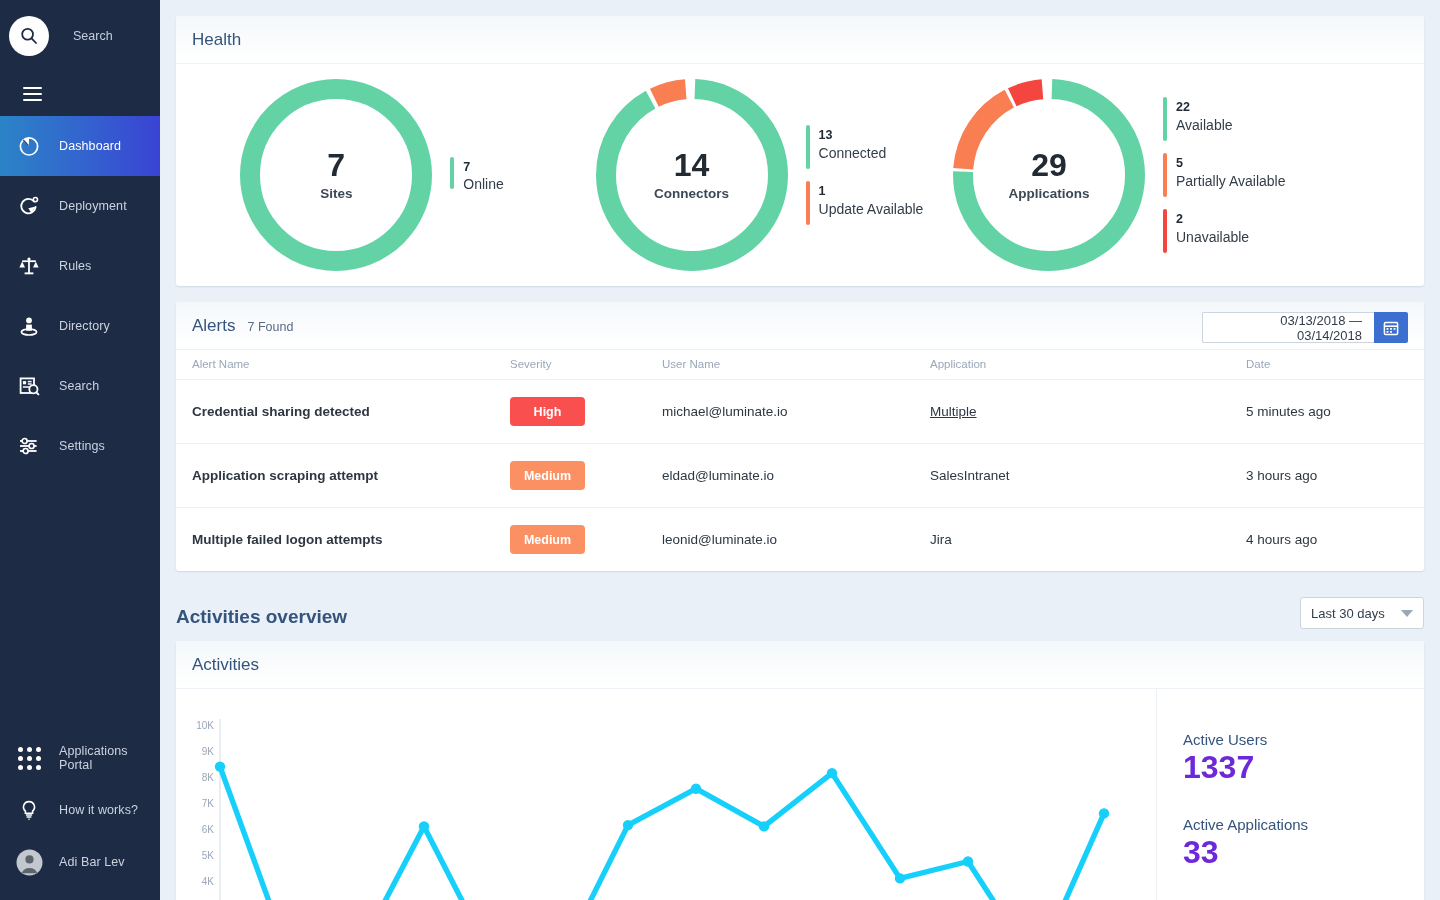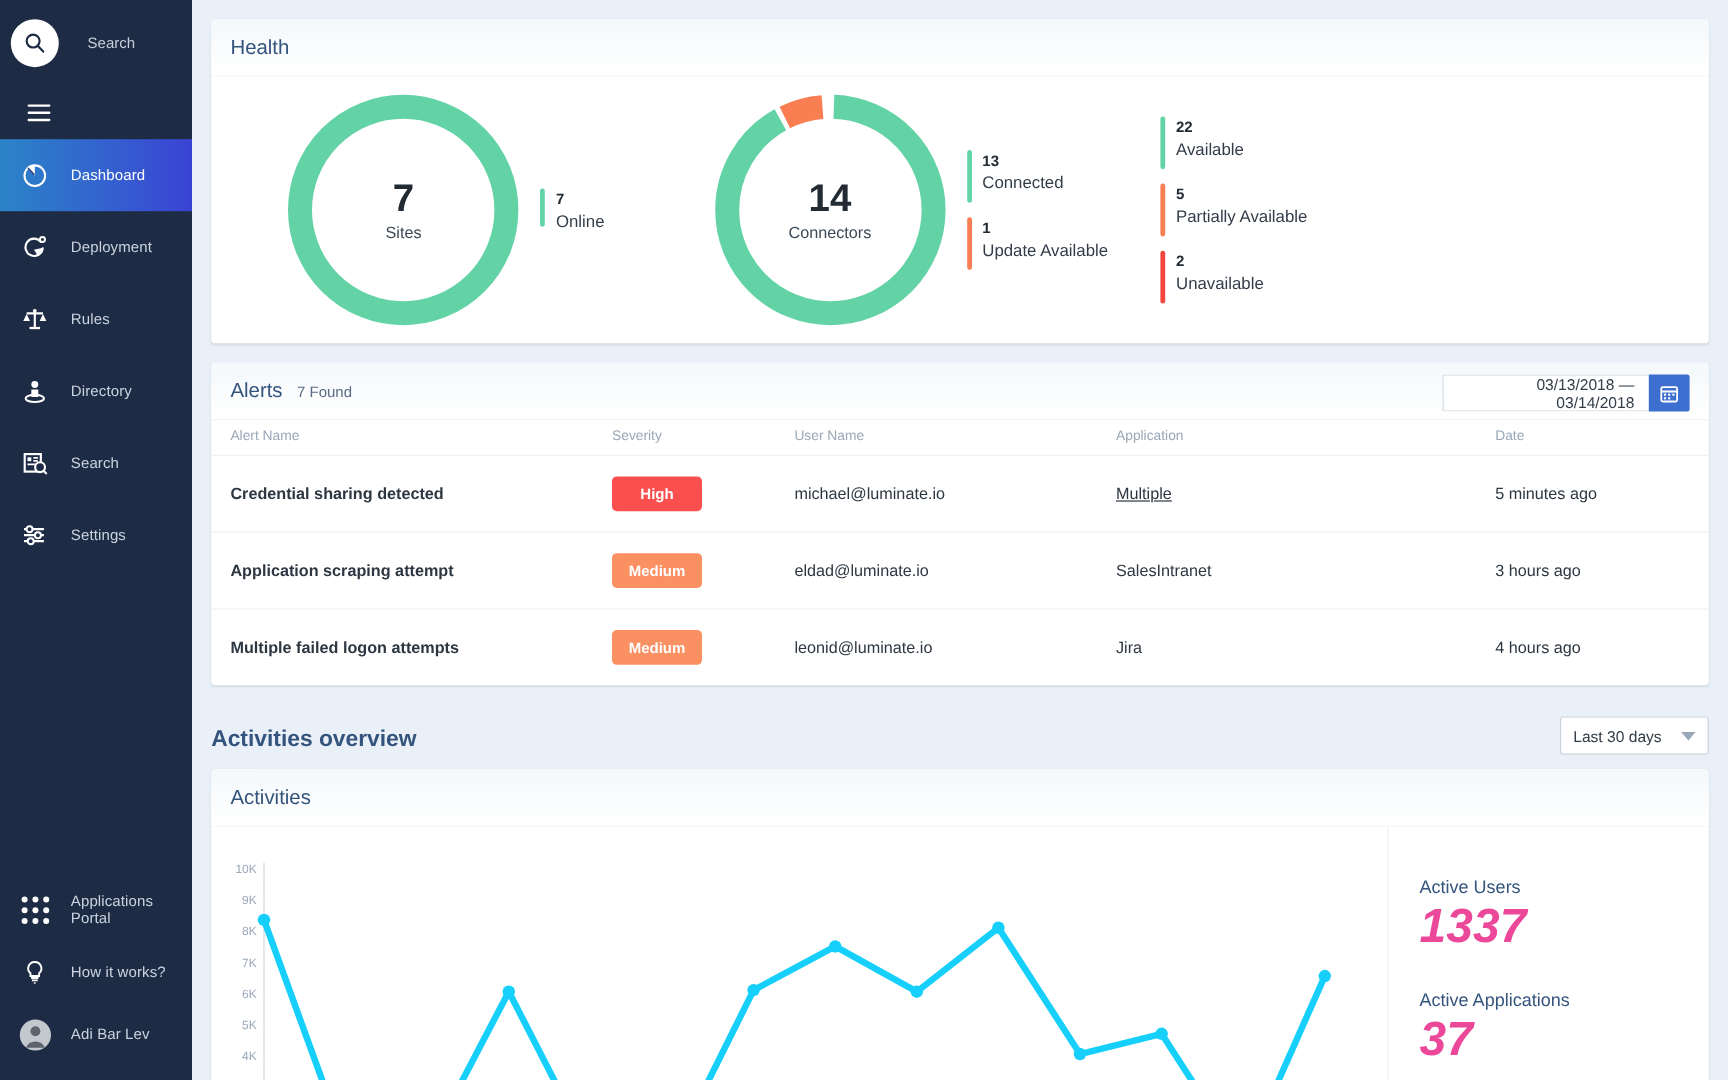--- a/index.html
+++ b/index.html
@@ -90,21 +90,21 @@
 
   
   .health-body { height: 222px; display: flex; align-items: center; }
   .donut-group { display: flex; align-items: center; }
   .donut-wrap { position: relative; }
   .donut-center {
     position: absolute; left: 0; right: 0; top: 50%;
     transform: translateY(-50%); text-align: center;
   }
   .donut-num { font-size: 32px; font-weight: bold; color: #222b33; line-height: 1.05; }
-  .donut-lbl { font-size: 13.5px; color: #3d4855; margin-top: 3px; }
+  .donut-lbl { font-size: 13.5px; color: #3d4855; margin-top: 3px; font-weight: bold; }
   .legend { margin-left: 16px; }
   .legend-row { display: flex; margin-bottom: 12px; }
   .legend-row:last-child { margin-bottom: 0; }
   .legend-bar { width: 4px; border-radius: 2px; flex: 0 0 4px; }
   .legend-txt { margin-left: 9px; }
   .legend-val { font-size: 12.5px; font-weight: bold; color: #222b33; line-height: 1.25; }
   .legend-name { font-size: 14px; color: #333d49; line-height: 1.3; }
 
   
   .daterange {
@@ -161,21 +161,21 @@
   }
   .caret {
     width: 0; height: 0; margin-left: auto;
     border-left: 6px solid transparent; border-right: 6px solid transparent;
     border-top: 7px solid #9aa7b8;
   }
   .act-body { display: flex; height: 250px; position: relative; }
   .chart-area { width: 980px; position: relative; }
   .stats-area { flex: 1; border-left: 1px solid #eef2f6; padding: 42px 0 0 26px; }
   .stat-label { font-size: 15px; color: #34547d; }
-  .stat-value { font-size: 40px; font-weight: bold; color: #ec4899; line-height: 1.12; margin-top: 2px; font-style: italic; }
+  .stat-value { font-size: 32px; font-weight: bold; color: #6d28d9; line-height: 1.12; margin-top: 2px; }
   .stat-gap { height: 30px; }
   .ytick { position: absolute; right: 0; font-size: 10px; color: #9aa7b8; transform: translateY(-50%); }
 </style>
 </head>
 <body>
 
 <div id="sidebar">
 
   <div class="search-row">
     <div class="search-circle">
@@ -366,20 +366,36 @@
             <span class="legend-bar" style="background:#f97e52;height:44px;"></span>
             <span class="legend-txt">
               <span class="legend-val">1</span>
               <span class="legend-name" style="display:block">Update Available</span>
             </span>
           </div>
         </div>
       </div>
 
       <div class="donut-group" style="width:none;justify-content:center;">
+        <div class="donut-wrap" style="width:196px;height:196px;">
+          <svg width="196" height="196" viewBox="0 0 196 196">
+            <g transform="rotate(-90 98 98)">
+
+              <circle cx="98" cy="98" r="86" fill="none" stroke="#63d3a6" stroke-width="20" stroke-dasharray="405 135.4" stroke-dashoffset="-3"></circle>
+
+              <circle cx="98" cy="98" r="86" fill="none" stroke="#f97e52" stroke-width="20" stroke-dasharray="87.2 453.2" stroke-dashoffset="-411"></circle>
+
+              <circle cx="98" cy="98" r="86" fill="none" stroke="#f4463f" stroke-width="20" stroke-dasharray="31.3 509.1" stroke-dashoffset="-501.5"></circle>
+            </g>
+          </svg>
+          <div class="donut-center">
+            <div class="donut-num">29</div>
+            <div class="donut-lbl">Applications</div>
+          </div>
+        </div>
         <div class="legend">
           <div class="legend-row">
             <span class="legend-bar" style="background:#63d3a6;height:44px;"></span>
             <span class="legend-txt">
               <span class="legend-val">22</span>
               <span class="legend-name" style="display:block">Available</span>
             </span>
           </div>
           <div class="legend-row">
             <span class="legend-bar" style="background:#f97e52;height:44px;"></span>
@@ -505,19 +521,19 @@
               <circle cx="928.0" cy="124.4" r="5.2" fill="#16d0fb"></circle>
             </g>
         </svg>
       </div>
 
       <div class="stats-area">
         <div class="stat-label">Active Users</div>
         <div class="stat-value">1337</div>
         <div class="stat-gap"></div>
         <div class="stat-label">Active Applications</div>
-        <div class="stat-value">37</div>
+        <div class="stat-value">33</div>
       </div>
 
     </div>
   </div>
 
 </div>
 
 </body></html>

